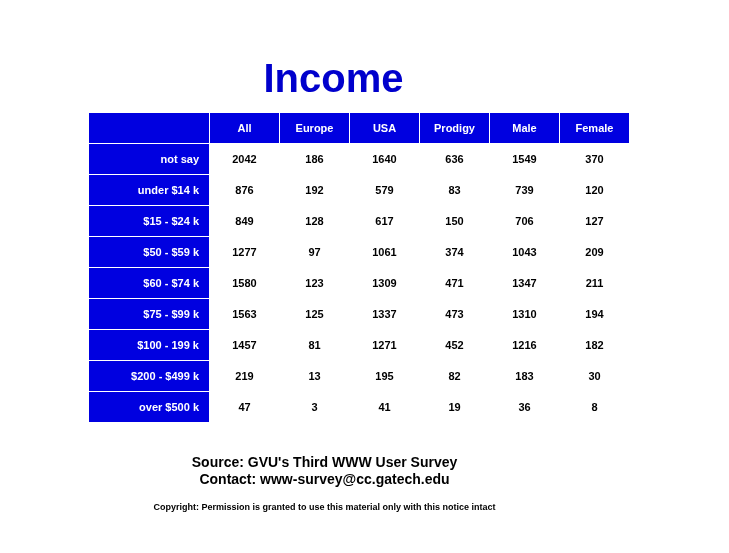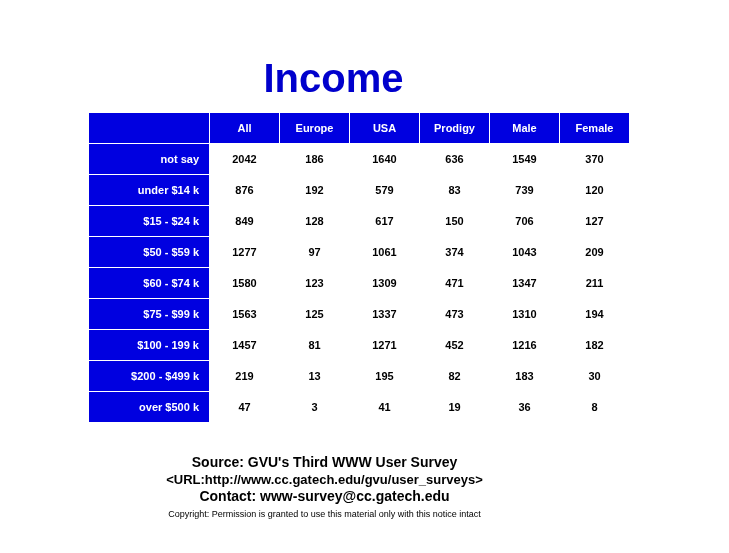--- a/index.html
+++ b/index.html
@@ -89,23 +89,23 @@
     font-weight: bold;
     line-height: 17px;
   }
   .footer .f3 {
     font-size: 14px;
     font-weight: bold;
     line-height: 17px;
   }
   .footer .f4 {
     font-size: 9px;
-    font-weight: normal;
+    font-weight: bold;
     line-height: 14px;
-    margin-top: 2px;
+    margin-top: 12px;
   }
 </style>
 </head>
 <body>
 
 <div class="slide">
 
   <div class="title">Income</div>
 
   <div class="table-wrap">
@@ -202,18 +202,17 @@
           <td class="val">19</td>
           <td class="val">36</td>
           <td class="val">8</td>
         </tr>
       </tbody>
     </table>
   </div>
 
   <div class="footer">
     <div class="f1">Source: GVU's Third WWW User Survey</div>
-    <div class="f2">&lt;URL:http://www.cc.gatech.edu/gvu/user_surveys&gt;</div>
     <div class="f3">Contact: www-survey@cc.gatech.edu</div>
     <div class="f4">Copyright: Permission is granted to use this material only with this notice intact</div>
   </div>
 
 </div>
 
 </body></html>

